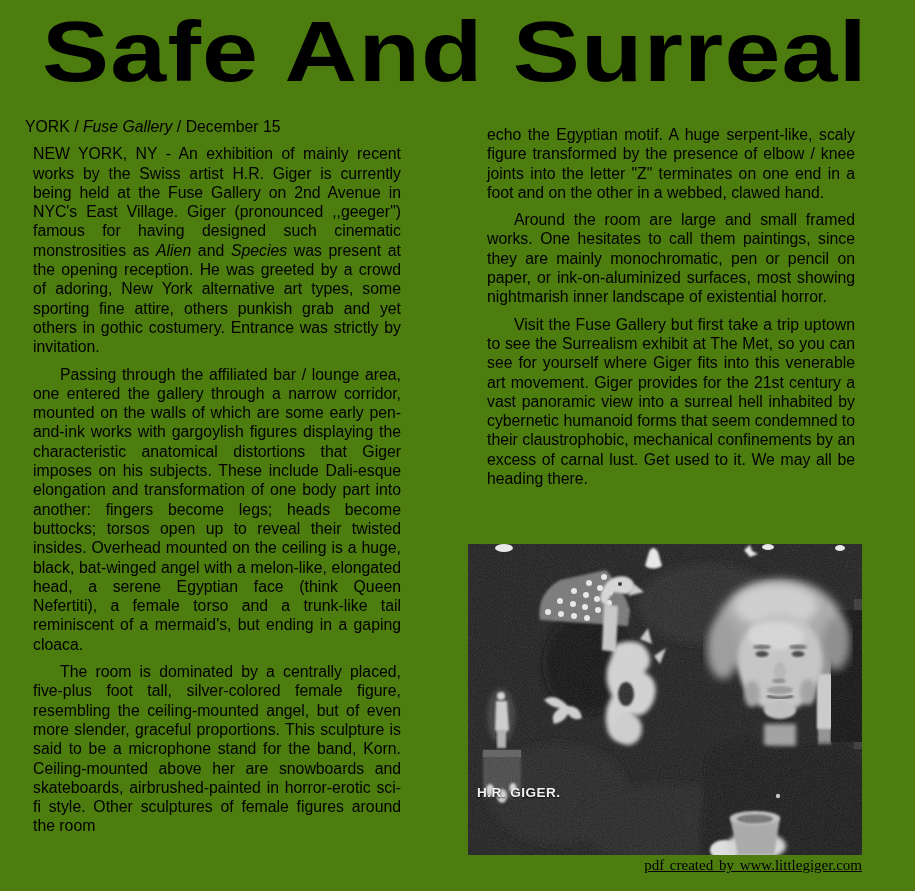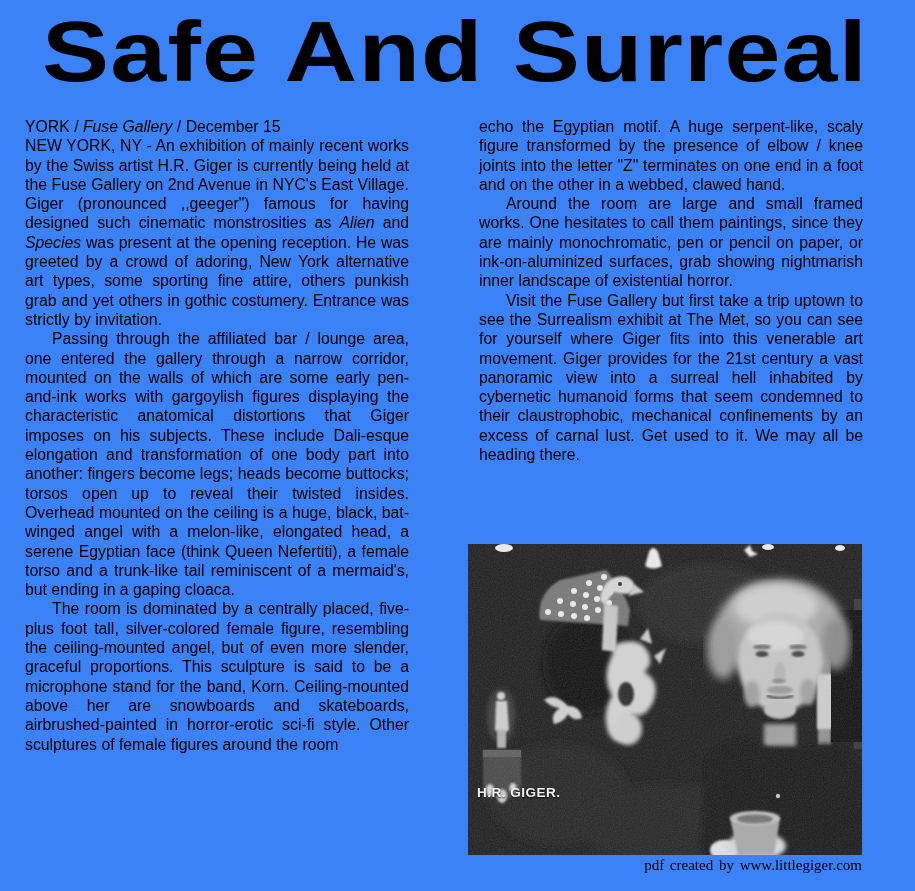--- a/index.html
+++ b/index.html
@@ -1,59 +1,59 @@
 <!DOCTYPE html>
 <html><head>
 <meta charset="utf-8">
 <style>
   html,body{margin:0;padding:0;background:#ffffff;}
   .page{
-    position:relative;width:915px;height:891px;background:#3b82f6;
+    position:relative;width:915px;height:891px;background:#4d7c0f;
     font-family:"Liberation Sans",sans-serif;color:#000;overflow:hidden;
   }
   .title{
     position:absolute;left:42px;top:0;line-height:102px;font-size:86px;
     font-weight:bold;letter-spacing:1px;white-space:nowrap;
     transform:scaleX(1.17);transform-origin:left top;margin:0;
   }
   .col{position:absolute;top:117px;width:384px;font-size:15.8px;line-height:19.3px;}
   .col-left{left:25px;}
   .col-right{left:479px;}
   .credit-line{margin:0;}
   .byline-line{margin:0 0 21px 133px;font-style:normal;}
-  .para{margin:0;text-align:justify;}
+  .para{margin:8px;text-align:justify;}
   .para.indent{text-indent:27px;}
   i{font-style:italic;}
   figure.photo{position:absolute;left:468px;top:544px;width:394px;height:263px;margin:0;}
   .photo-label{
     position:absolute;left:9px;bottom:7px;font-size:13.5px;font-weight:bold;
     color:#f1f1f1;letter-spacing:.5px;text-shadow:0 1px 2px #000;
   }
   .pdf-credit{
     position:absolute;left:468px;top:857px;width:394px;text-align:right;
-    font-family:"Liberation Serif",serif;font-size:15px;color:#000;word-spacing:2px;
+    font-family:"Liberation Serif",serif;font-size:15px;color:#000;word-spacing:2px;text-decoration:underline;
   }
 </style>
 </head>
 <body>
 
 <div class="page">
 
   <h1 class="title">Safe And Surreal</h1>
 
   <div class="col col-left">
     <p class="credit-line"><span>YORK / </span><i>Fuse Gallery</i><span> / December 15</span></p>
     <p class="para"><span>NEW YORK, NY - An exhibition of mainly recent works by the Swiss artist H.R. Giger is currently being held at the Fuse Gallery on 2nd Avenue in NYC's East Village. Giger (pronounced ,,geeger") famous for having designed such cinematic monstrosities as </span><i>Alien</i><span> and </span><i>Species</i><span> was present at the opening reception. He was greeted by a crowd of adoring, New York alternative art types, some sporting fine attire, others punkish grab and yet others in gothic costumery. Entrance was strictly by invitation.</span></p>
     <p class="para indent"><span>Passing through the affiliated bar / lounge area, one entered the gallery through a narrow corridor, mounted on the walls of which are some early pen-and-ink works with gargoylish figures displaying the characteristic anatomical distortions that Giger imposes on his subjects. These include Dali-esque elongation and transformation of one body part into another: fingers become legs; heads become buttocks; torsos open up to reveal their twisted insides. Overhead mounted on the ceiling is a huge, black, bat-winged angel with a melon-like, elongated head, a serene Egyptian face (think Queen Nefertiti), a female torso and a trunk-like tail reminiscent of a mermaid's, but ending in a gaping cloaca.</span></p>
     <p class="para indent"><span>The room is dominated by a centrally placed, five-plus foot tall, silver-colored female figure, resembling the ceiling-mounted angel, but of even more slender, graceful proportions. This sculpture is said to be a microphone stand for the band, Korn. Ceiling-mounted above her are snowboards and skateboards, airbrushed-painted in horror-erotic sci-fi style. Other sculptures of female figures around the room</span></p>
   </div>
 
   <div class="col col-right">
     <p class="para"><span>echo the Egyptian motif. A huge serpent-like, scaly figure transformed by the presence of elbow / knee joints into the letter "Z" terminates on one end in a foot and on the other in a webbed, clawed hand.</span></p>
-    <p class="para indent"><span>Around the room are large and small framed works. One hesitates to call them paintings, since they are mainly monochromatic, pen or pencil on paper, or ink-on-aluminized surfaces, grab showing nightmarish inner landscape of existential horror.</span></p>
+    <p class="para indent"><span>Around the room are large and small framed works. One hesitates to call them paintings, since they are mainly monochromatic, pen or pencil on paper, or ink-on-aluminized surfaces, most showing nightmarish inner landscape of existential horror.</span></p>
     <p class="para indent"><span>Visit the Fuse Gallery but first take a trip uptown to see the Surrealism exhibit at The Met, so you can see for yourself where Giger fits into this venerable art movement. Giger provides for the 21st century a vast panoramic view into a surreal hell inhabited by cybernetic humanoid forms that seem condemned to their claustrophobic, mechanical confinements by an excess of carnal lust. Get used to it. We may all be heading there.</span></p>
   </div>
 
   <figure class="photo">
     <svg width="394" height="311" viewBox="0 0 394 311" aria-hidden="true">
       <defs>
         <filter id="b1">
             <feGaussianBlur stdDeviation="1"></feGaussianBlur>
           </filter>
         <filter id="b2">

